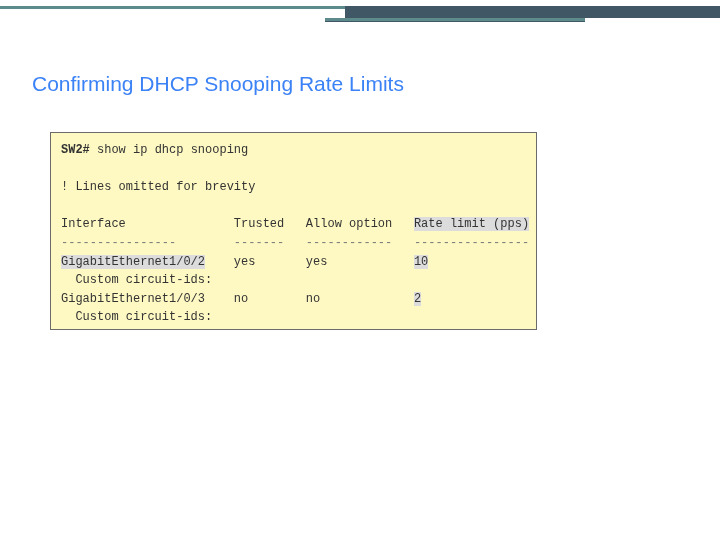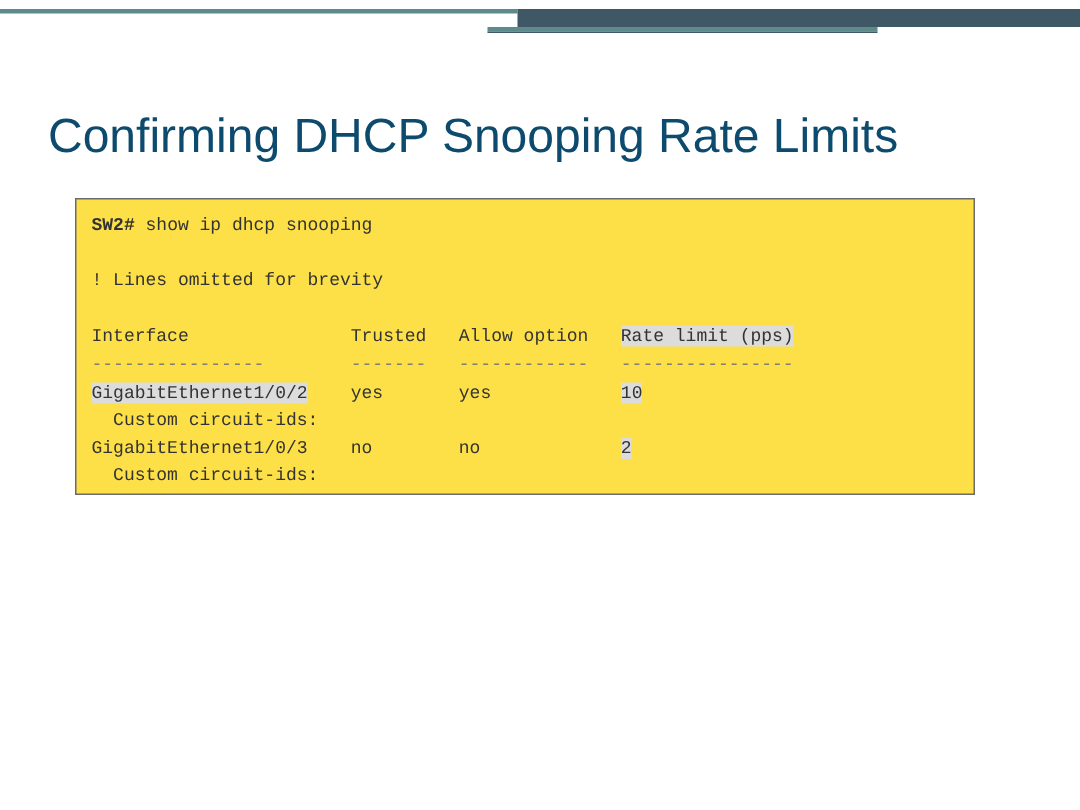--- a/index.html
+++ b/index.html
@@ -2,22 +2,22 @@
 <html><head>
 <meta charset="utf-8">
 <style>
   html,body{margin:0;padding:0;width:720px;height:540px;background:#fff;font-family:Verdana,Geneva,sans-serif;color:#333;}
   .slide{position:relative;width:720px;height:540px;box-sizing:border-box;}
   .top-bars{position:absolute;top:0;left:0;right:0;height:40px;}
   .bar1{position:absolute;top:6px;left:0;width:345px;height:3px;background:#5d8a8a;}
   .bar2{position:absolute;top:6px;left:345px;width:375px;height:12px;background:#405765;}
   .bar3{position:absolute;top:18px;left:325px;width:260px;height:3px;background:#5d8a8a;}
   .bar4{position:absolute;top:21px;left:325px;width:260px;height:1px;background:#405765;}
-  .title{position:absolute;top:72px;left:32px;right:36px;font-size:32px;font-weight:400;color:#0c4a6e;}
-  .panel{position:absolute;top:132px;left:50px;width:600px;border:1px solid #6b6b6b;background:#fde047;box-sizing:border-box;padding:8px 10px 2px;}
+  .title{position:absolute;top:72px;left:32px;right:36px;font-size:21px;font-weight:400;color:#3b82f6;}
+  .panel{position:absolute;top:132px;left:50px;width:487px;border:1px solid #6b6b6b;background:#fef9c3;box-sizing:border-box;padding:8px 10px 2px;}
   .term{font-family:"Courier New",Courier,monospace;font-size:12px;line-height:1.55;color:#333;white-space:pre;}
   .term .row{display:block;}
   .hl{background:#dcdcdc;text-align:right;}
   .sep{color:#777;}
 </style>
 </head>
 <body>
 
 <div class="slide">
   <div class="top-bars">

